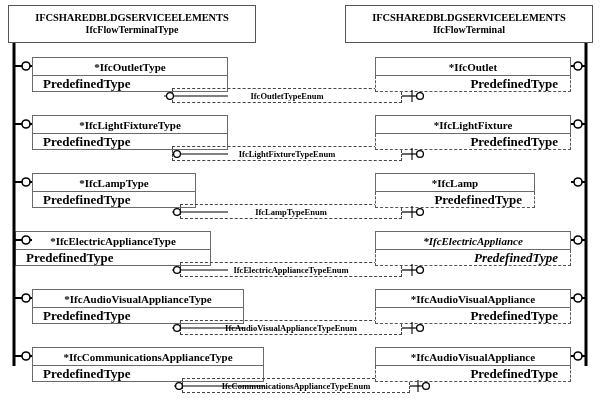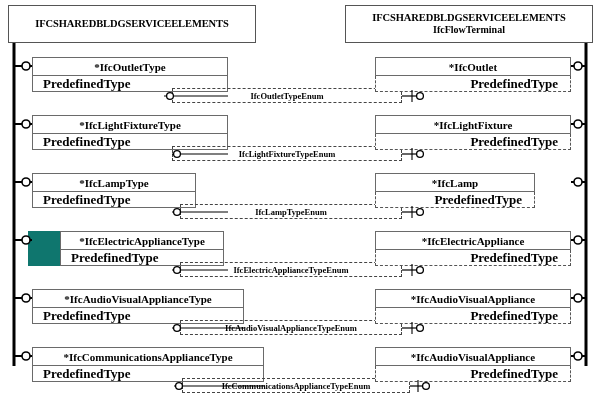--- a/index.html
+++ b/index.html
@@ -20,21 +20,21 @@
     align-items:center;justify-content:center;
     line-height:1.15;
   }
   .pkg-line1{font-weight:bold;font-size:10.5px;letter-spacing:-0.1px;}
   .pkg-line2{font-weight:bold;font-size:10px;}
 
   
   .entity{
     position:absolute;
     box-sizing:border-box;
-    background:#0f766e;
+    background:#be185d;
   }
   .entity .title{
     box-sizing:border-box;
     border:1px solid #6a6a6a;
     height:19px;
     display:flex;align-items:center;justify-content:center;
     font-weight:bold;font-size:11px;
     background:#fff;
     white-space:nowrap;
   }
@@ -72,20 +72,21 @@
   
   svg.wires{position:absolute;left:0;top:0;width:600px;height:400px;pointer-events:none;}
 </style>
 </head>
 <body>
 
 <div id="canvas">
 
   <div class="pkg-box" style="left:8px;top:5px;width:248px;height:38px;">
     <div class="pkg-line1">IFCSHAREDBLDGSERVICEELEMENTS</div>
+    <div class="pkg-line2">IfcFlowTerminalType</div>
   </div>
 
   <div class="pkg-box" style="left:345px;top:5px;width:248px;height:38px;">
     <div class="pkg-line1">IFCSHAREDBLDGSERVICEELEMENTS</div>
     <div class="pkg-line2">IfcFlowTerminal</div>
   </div>
 
   <div class="entity left" style="left:32px;top:57px;width:196px;">
     <div class="title">*IfcOutletType</div>
     <div class="attr">PredefinedType</div>
@@ -115,28 +116,28 @@
     <div class="attr">PredefinedType</div>
   </div>
   <div class="enum" style="left:180px;top:204px;width:222px;">
     <span>IfcLampTypeEnum</span>
   </div>
   <div class="entity right" style="left:375px;top:173px;width:160px;">
     <div class="title">*IfcLamp</div>
     <div class="attr">PredefinedType</div>
   </div>
 
-  <div class="entity left" style="left:28px;top:231px;width:196px;padding-left:32px;">
+  <div class="entity left" style="left:15px;top:231px;width:196px;">
     <div class="title">*IfcElectricApplianceType</div>
     <div class="attr">PredefinedType</div>
   </div>
   <div class="enum" style="left:180px;top:262px;width:222px;">
     <span>IfcElectricApplianceTypeEnum</span>
   </div>
-  <div class="entity right" style="left:375px;top:231px;width:196px;">
+  <div class="entity right" style="left:375px;top:231px;width:196px;font-style:italic;">
     <div class="title">*IfcElectricAppliance</div>
     <div class="attr">PredefinedType</div>
   </div>
 
   <div class="entity left" style="left:32px;top:289px;width:212px;">
     <div class="title">*IfcAudioVisualApplianceType</div>
     <div class="attr">PredefinedType</div>
   </div>
   <div class="enum" style="left:180px;top:320px;width:222px;">
     <span>IfcAudioVisualApplianceTypeEnum</span>

